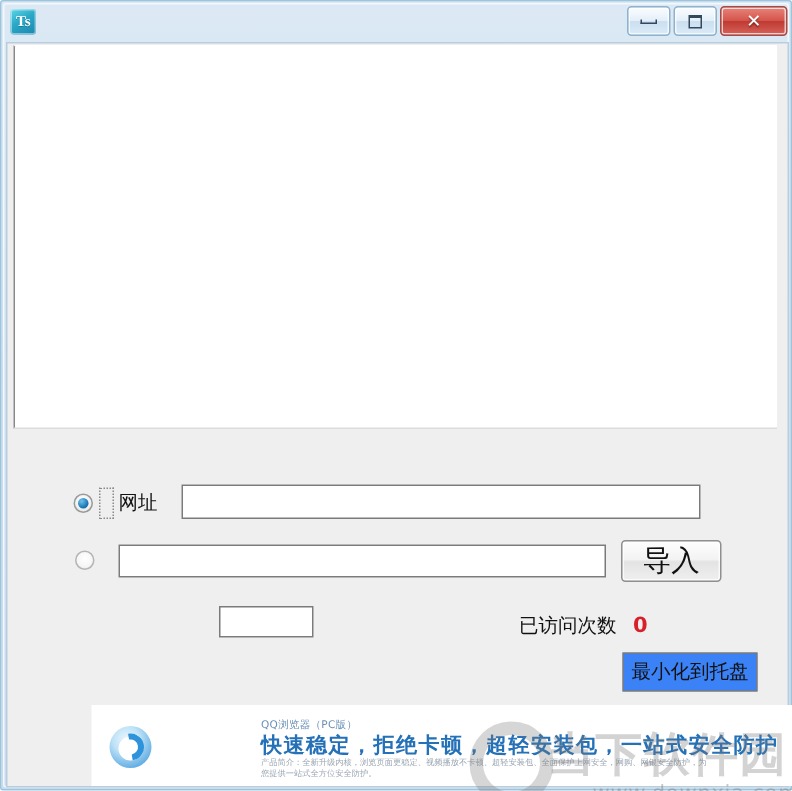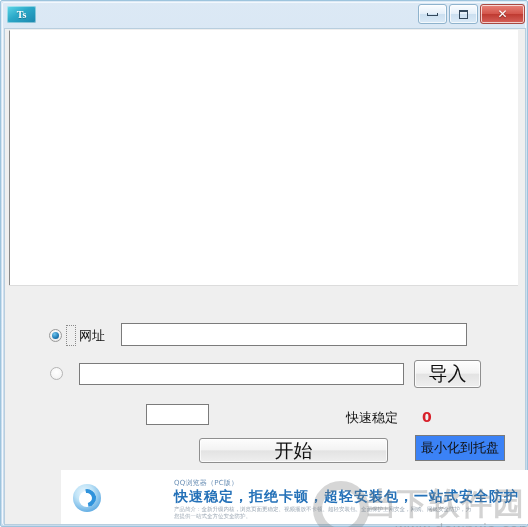--- a/index.html
+++ b/index.html
@@ -44,21 +44,20 @@
     align-items: center;
   }
   .app-icon {
     position: absolute;
     left: 4px; top: 3px;
     width: 17px; height: 17px;
     border-radius: 2px;
     background: linear-gradient(150deg, #5fd7e8 0%, #2ba8c8 45%, #1b86ad 100%);
     box-shadow: inset 0 0 0 1px rgba(255,255,255,0.45);
     overflow: hidden;
-    padding-left: 12px;
   }
   .app-icon .glyph {
     position: absolute;
     left: 0; top: 0;
     width: 100%; height: 100%;
     color: #ffffff;
     font-size: 10px;
     font-weight: bold;
     line-height: 17px;
     text-align: center;
@@ -385,24 +384,23 @@
       <input class="textbox" style="left: 116px; top: 36px; width: 346px; height: 23px;" value="" placeholder="">
 
       <div class="radio off" style="left:45px; top:80px;">
         
       </div>
       <input class="textbox" style="left: 74px; top: 76px; width: 325px; height: 22px;" value="" placeholder="">
       <div class="btn" style="left:409px; top:73px; width:67px; height:28px;">导入</div>
 
       <input class="textbox" style="left: 141px; top: 117px; width: 63px; height: 21px;" value="">
 
-      <div class="lbl" style="left:341px; top:123px;">快速稳定</div>
+      <div class="lbl" style="left:341px; top:123px;">已访问次数</div>
       <div class="counter-value" style="left:417px; top:122px;">0</div>
 
-      <div class="btn" style="left:194px; top:151px; width:189px; height:25px;">开始</div>
       <div class="btn flat" style="left:410px; top:148px; width:90px; height:26px; font-size:13px;">最小化到托盘</div>
     </div>
 
     <div class="ad">
       <div class="ad-logo"></div>
       <div class="ad-kicker">QQ浏览器（PC版）</div>
       <div class="ad-head">快速稳定，拒绝卡顿，超轻安装包，一站式安全防护</div>
       <div class="ad-sub">产品简介：全新升级内核，浏览页面更稳定、视频播放不卡顿、超轻安装包、全面保护上网安全，网购、网银安全防护，为您提供一站式全方位安全防护。</div>
     </div>
 

